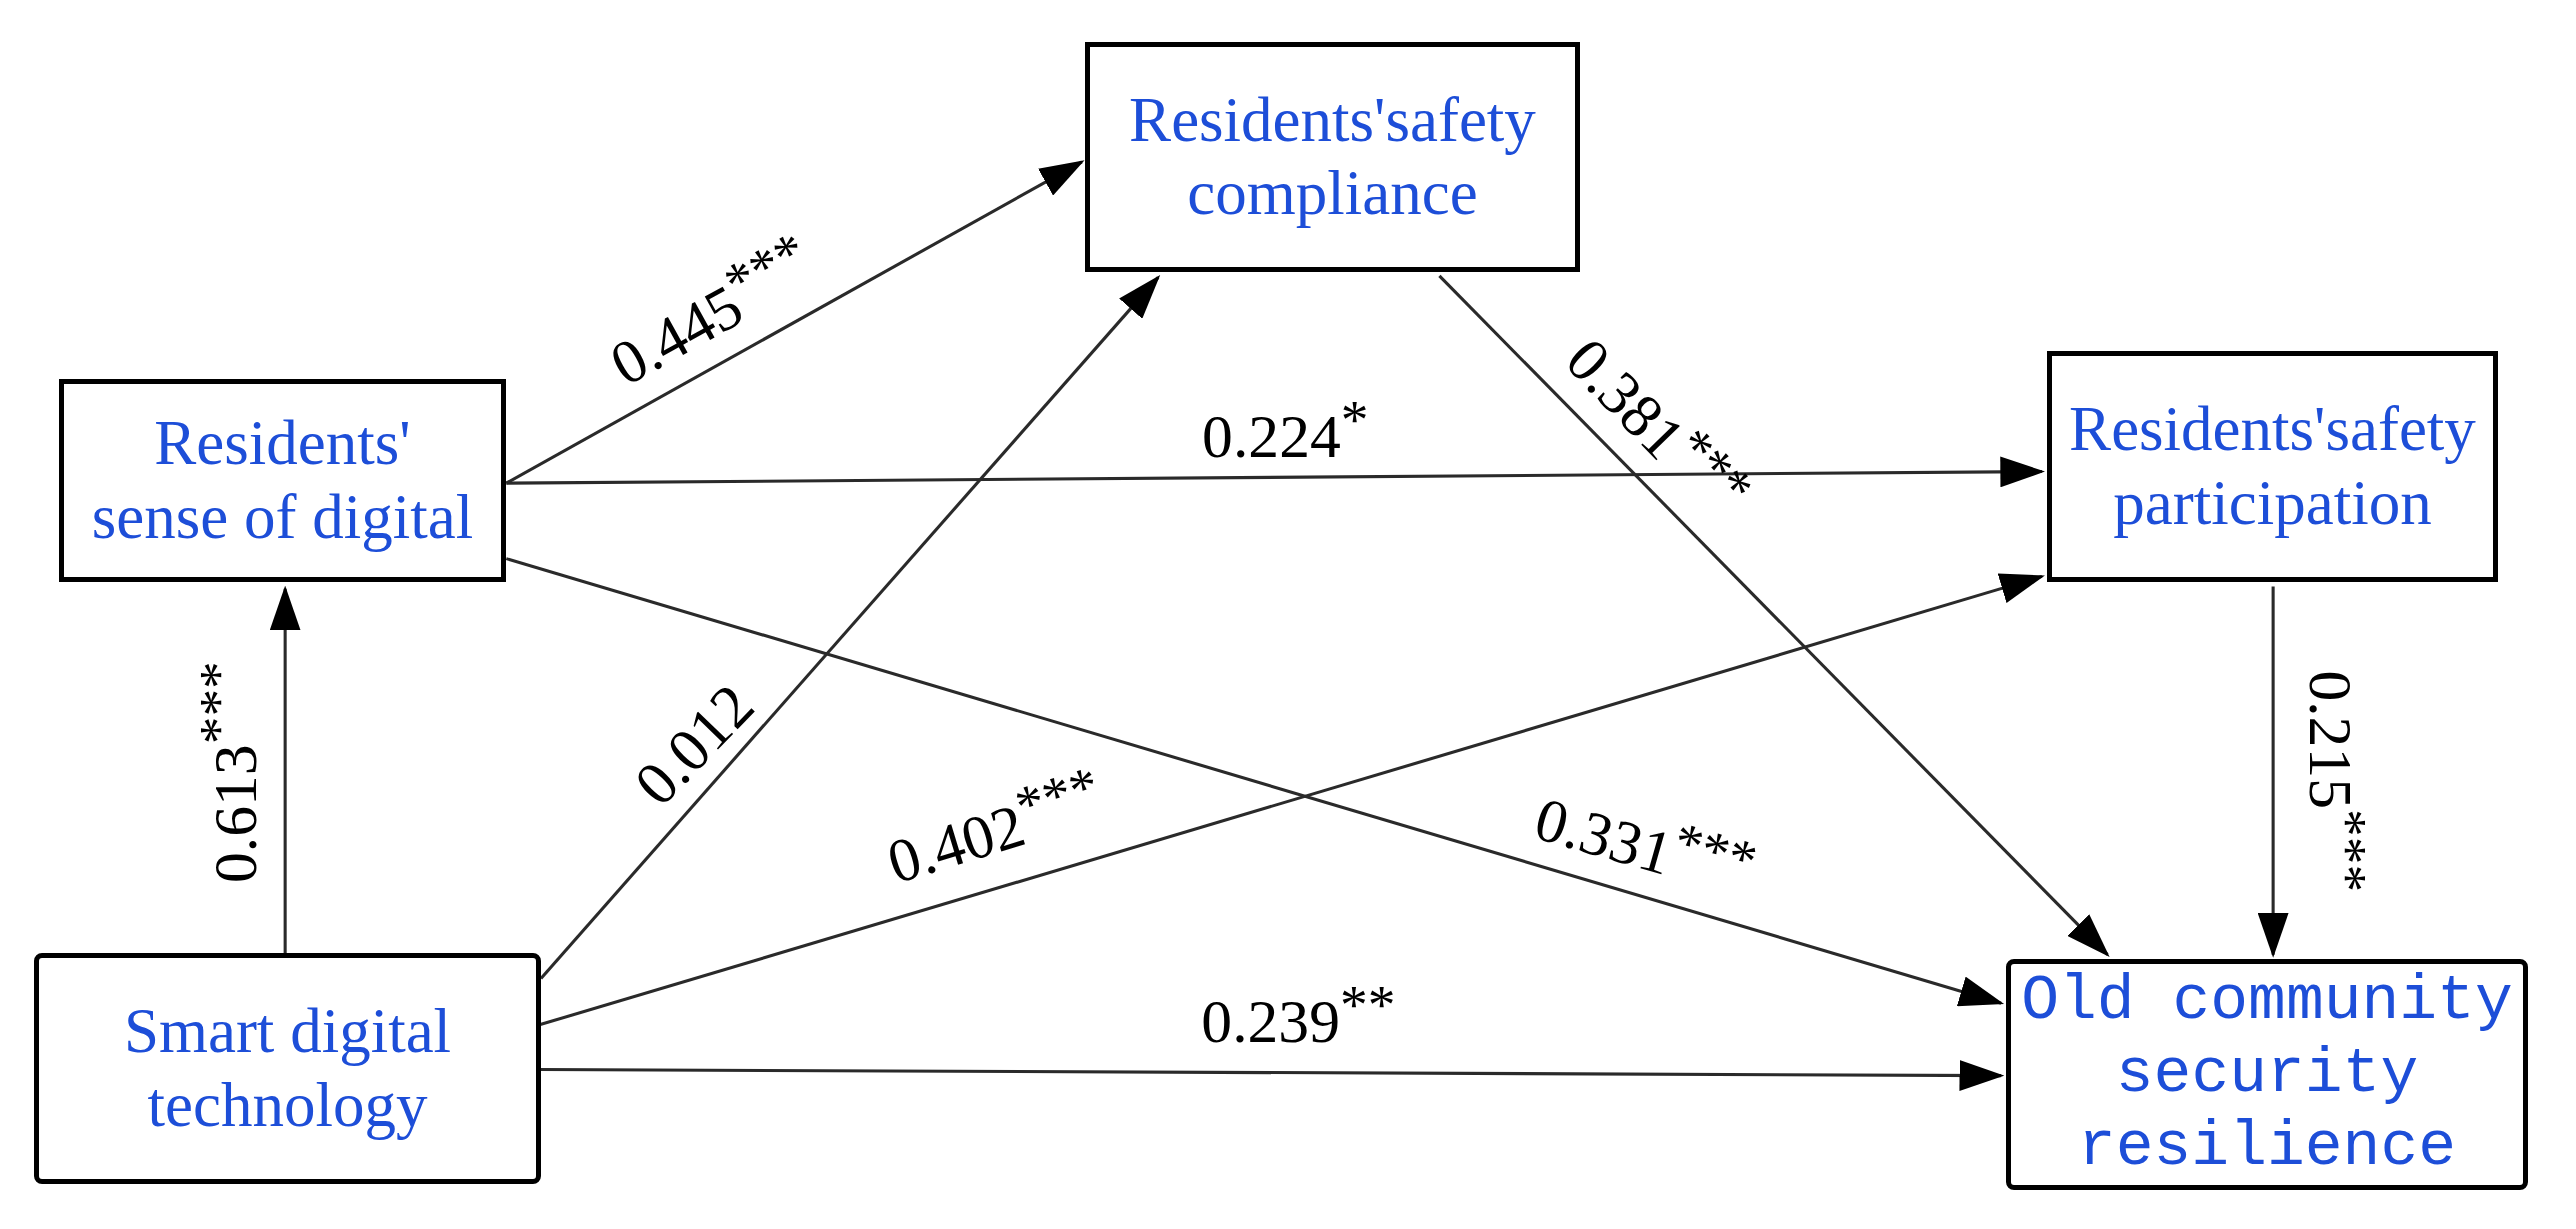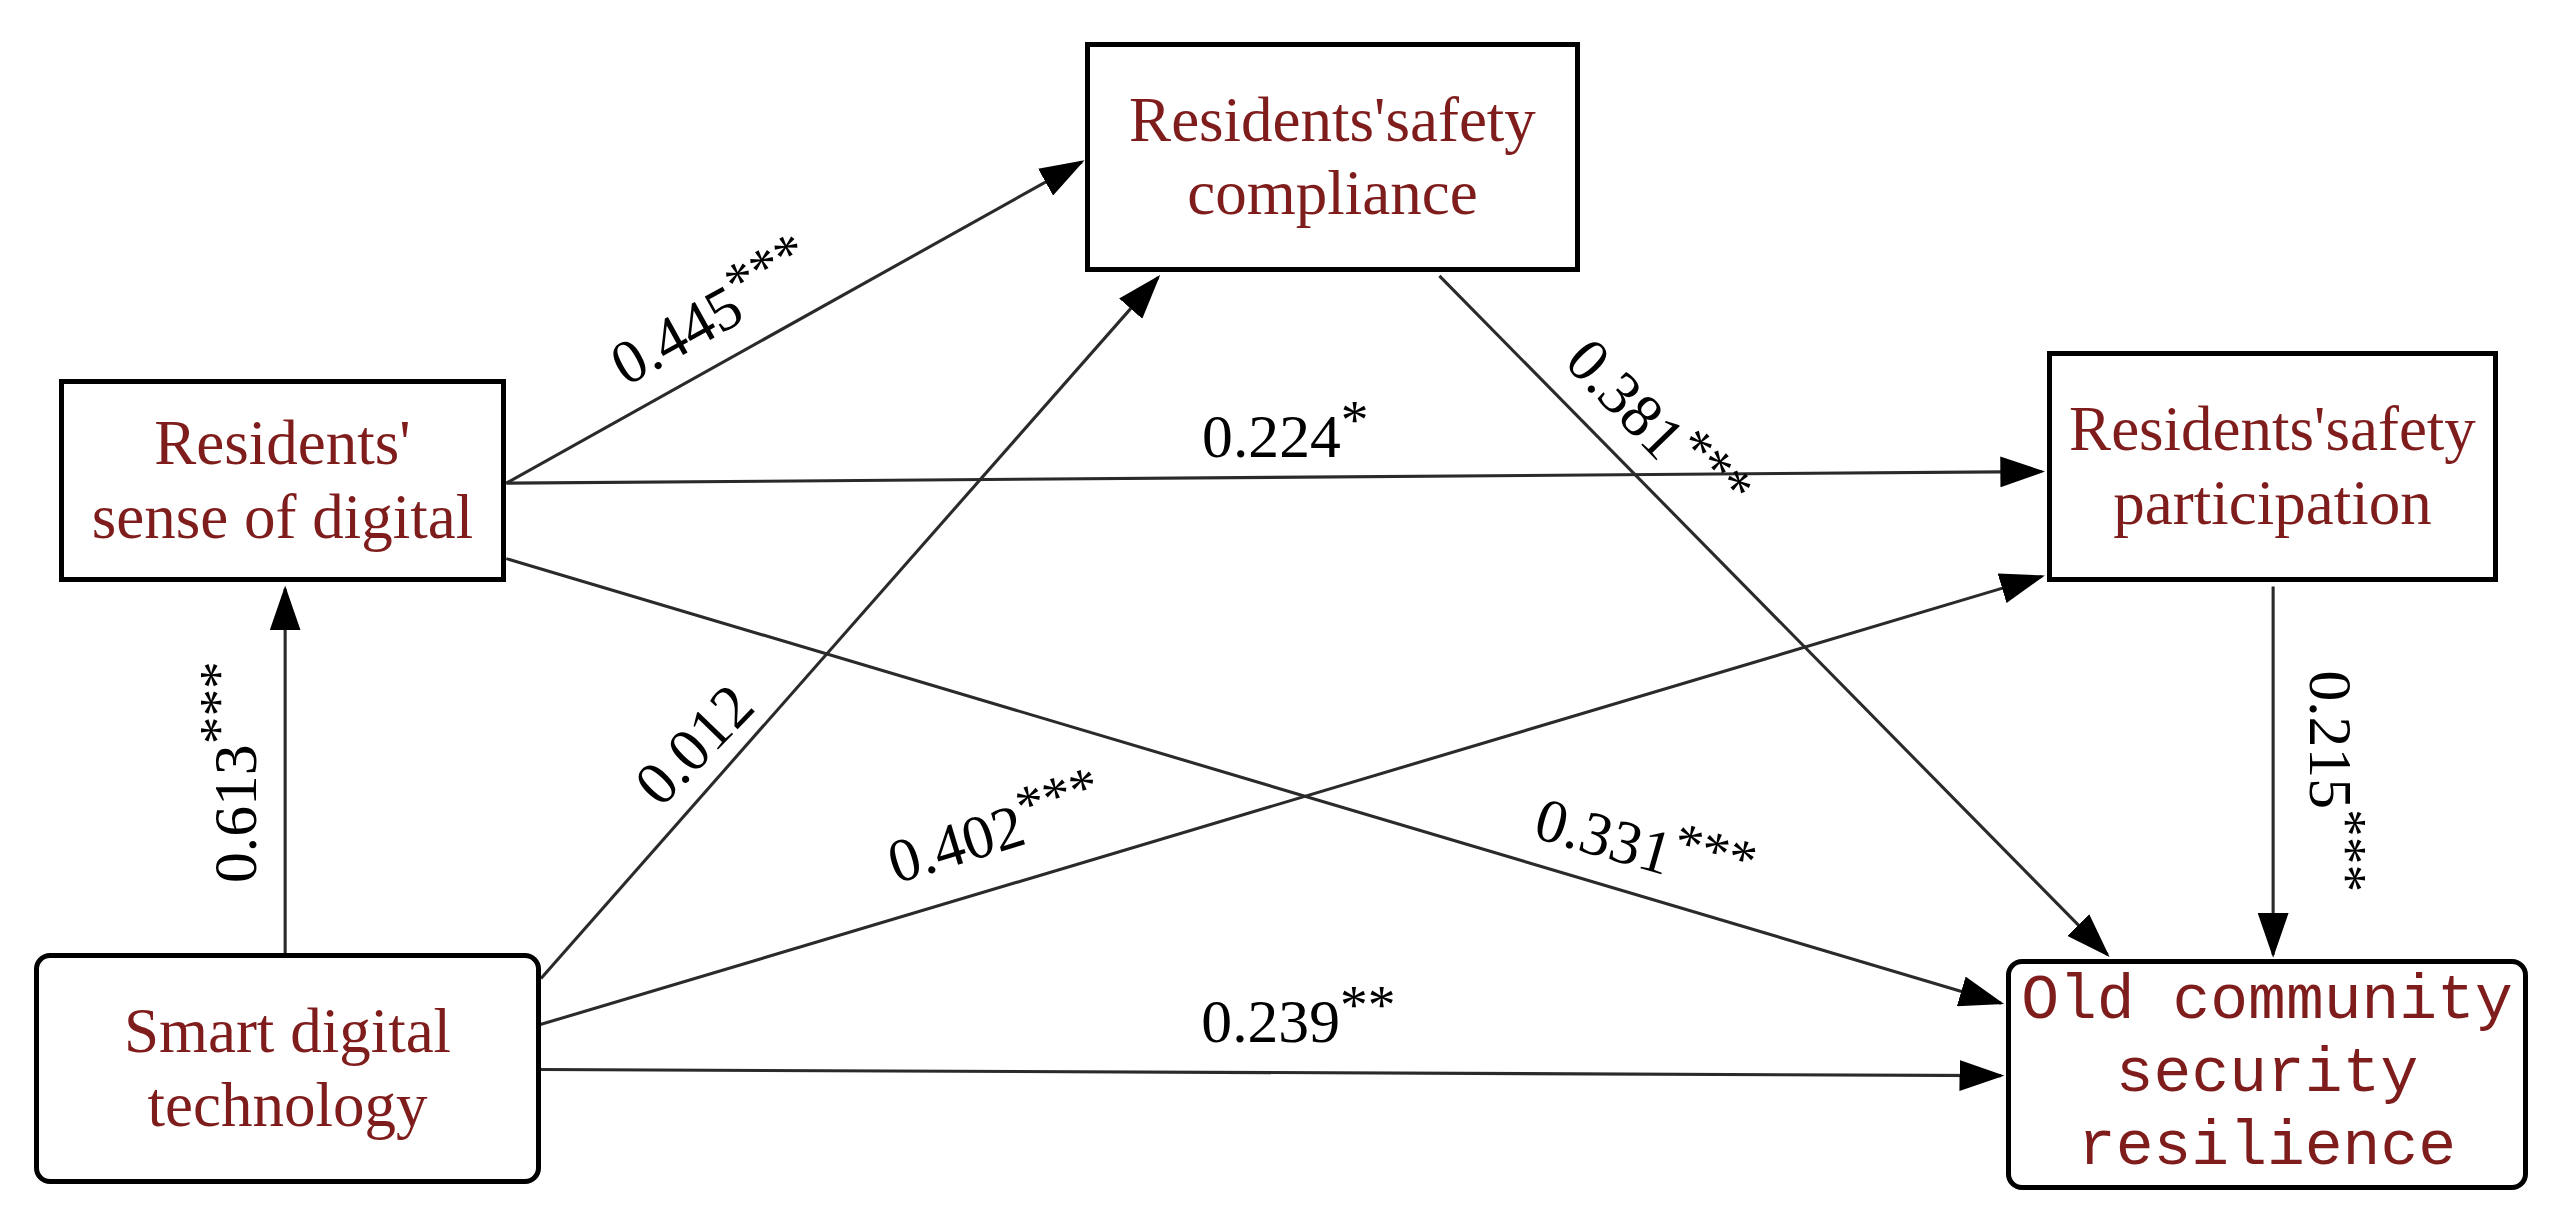--- a/index.html
+++ b/index.html
@@ -26,24 +26,24 @@
     box-sizing: border-box;
     border: 5.4px solid #000000;
     background: #ffffff;
     display: flex;
     align-items: center;
     justify-content: center;
     text-align: center;
     white-space: pre-line;
     font-size: 63px;
     line-height: 1.16;
-    color: #7f1d1d;
+    color: #1d4ed8;
   }
   .node.rounded {
-    border-radius: 16px;
+    border-radius: 8px;
   }
   #node-compliance    { left: 1085px; top: 42px;   width: 495px; height: 230px; }
   #node-sense         { left: 59px;   top: 379px;  width: 447px; height: 203px; }
   #node-participation { left: 2047px; top: 351px;  width: 451px; height: 231px; }
   #node-smart         { left: 34px;   top: 953px; width: 507px; height: 231px; }
   #node-resilience    { left: 2006px; top: 959px; width: 522px; height: 231px; font-family: Liberation Mono, monospace; }
 
   .coef-label {
     font-family: "Liberation Serif", "DejaVu Serif", serif;
     font-size: 80px;

